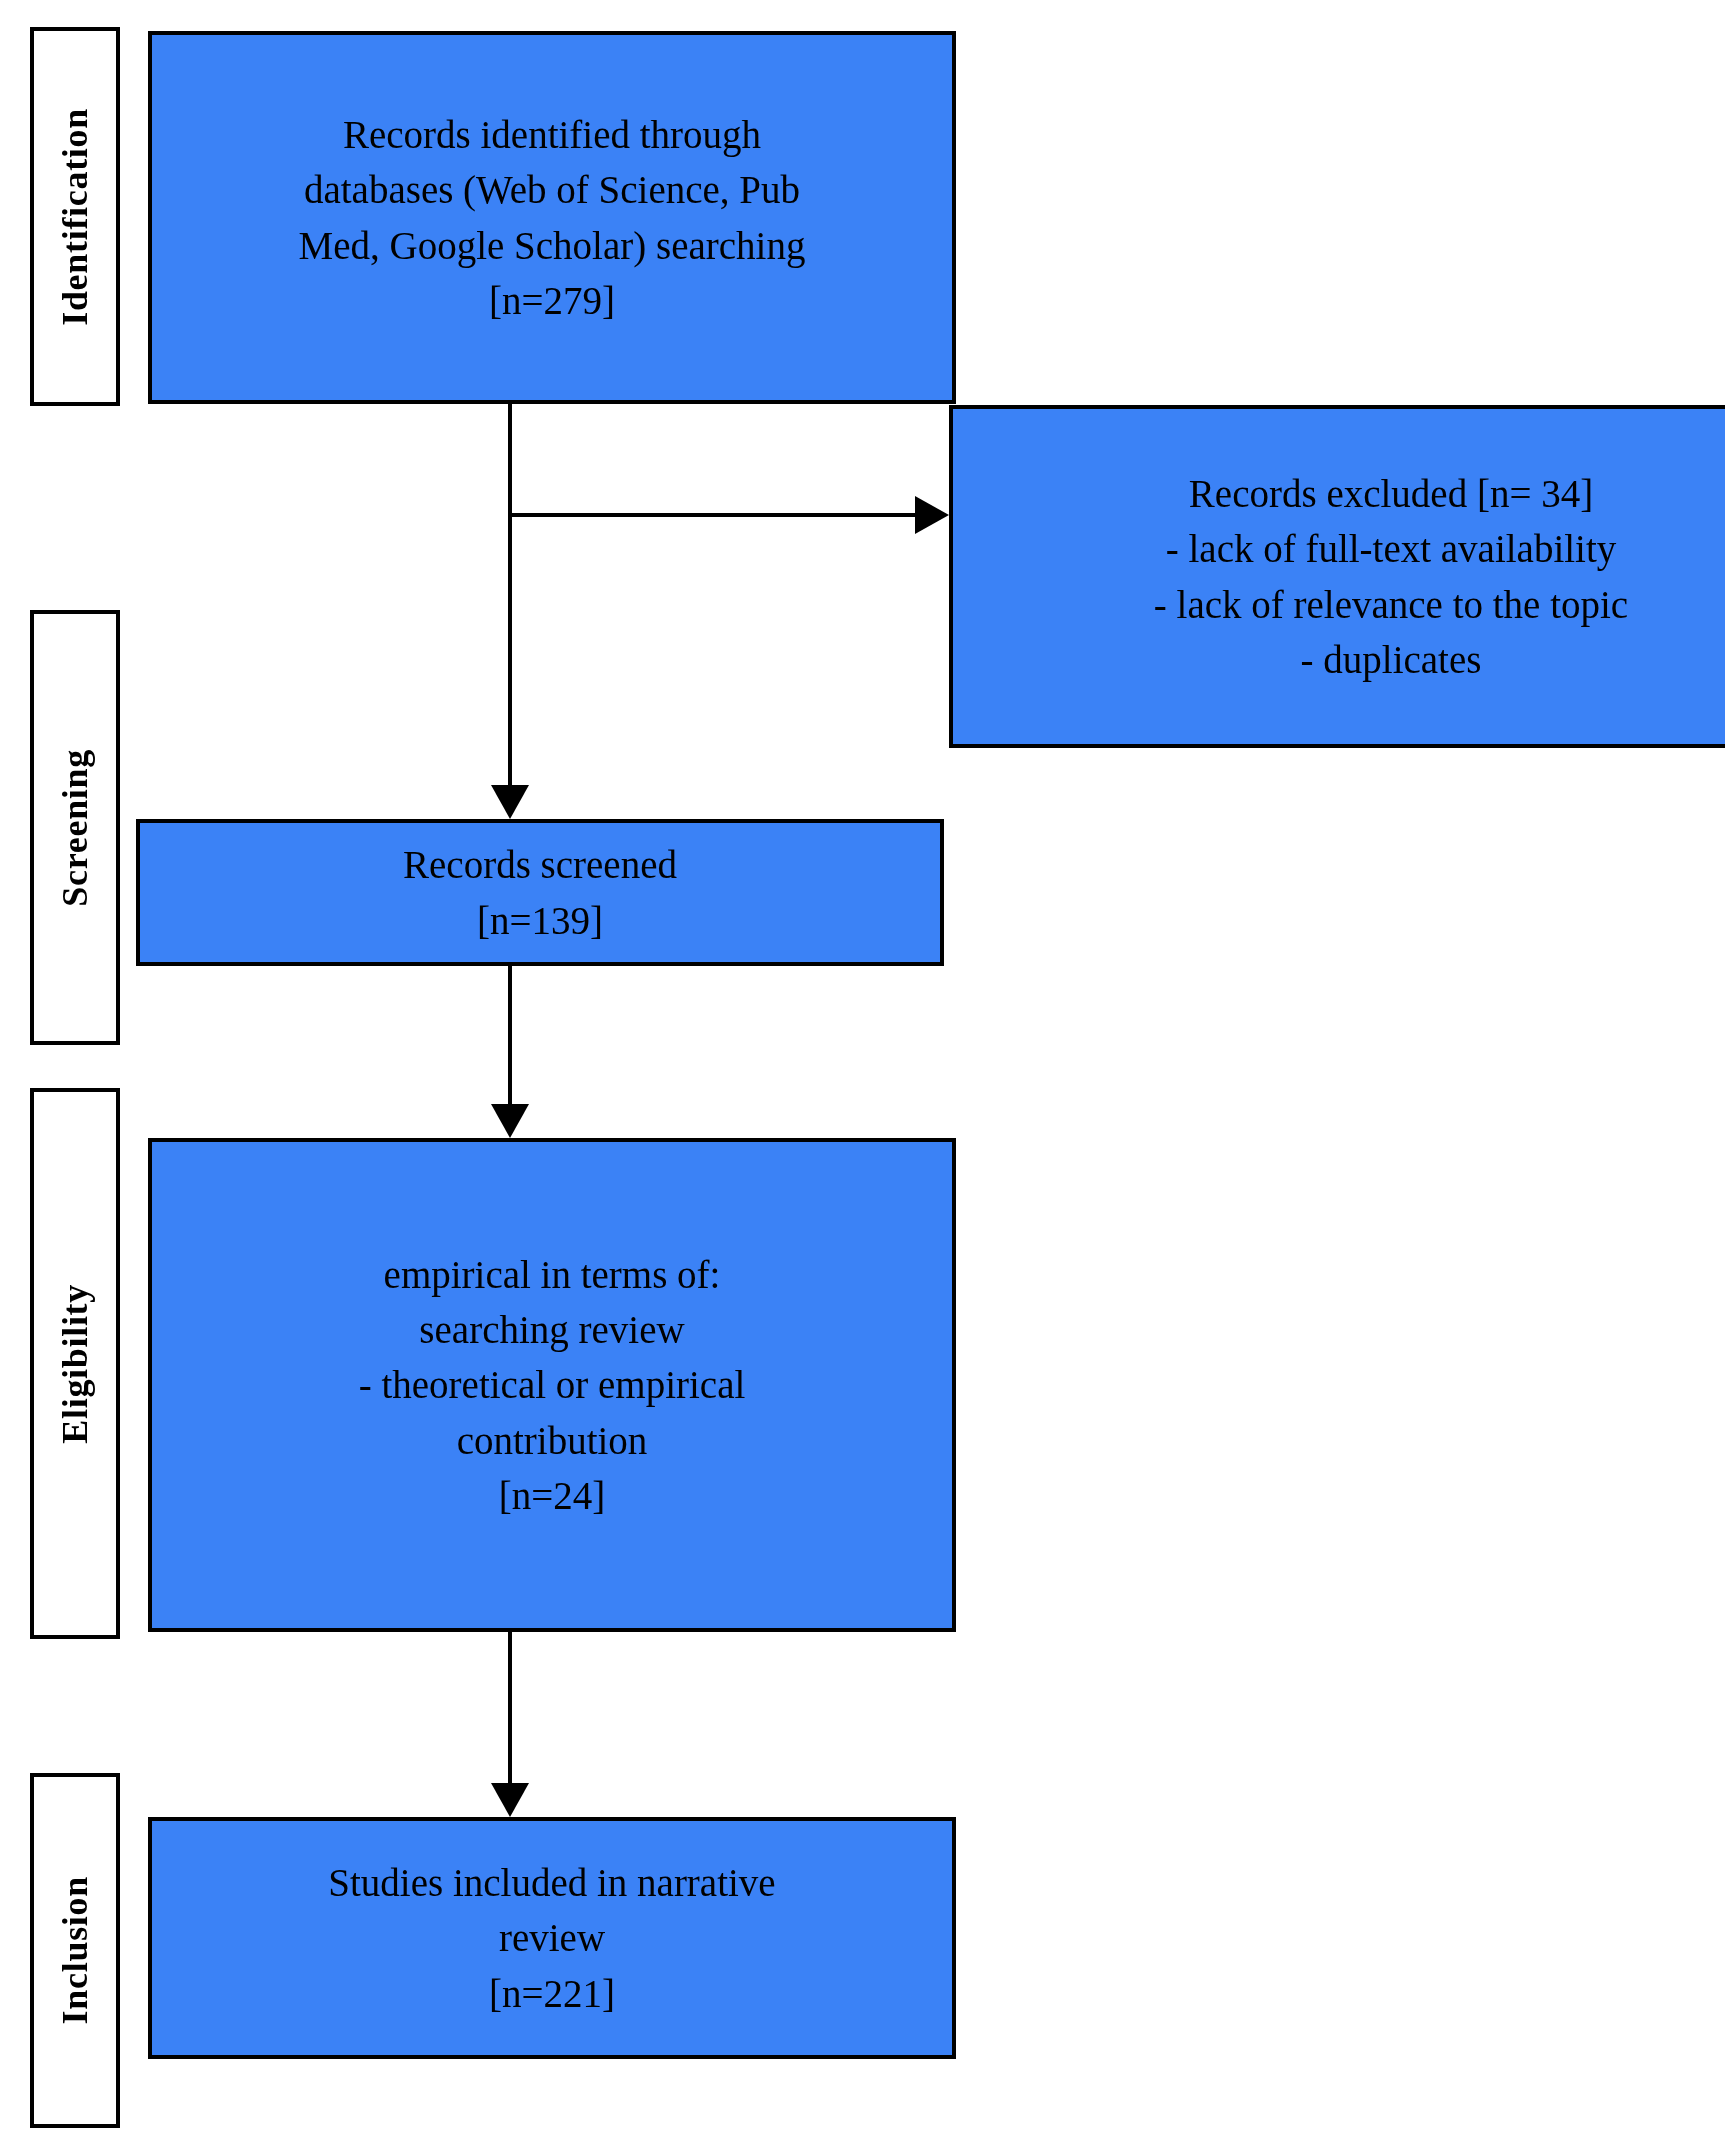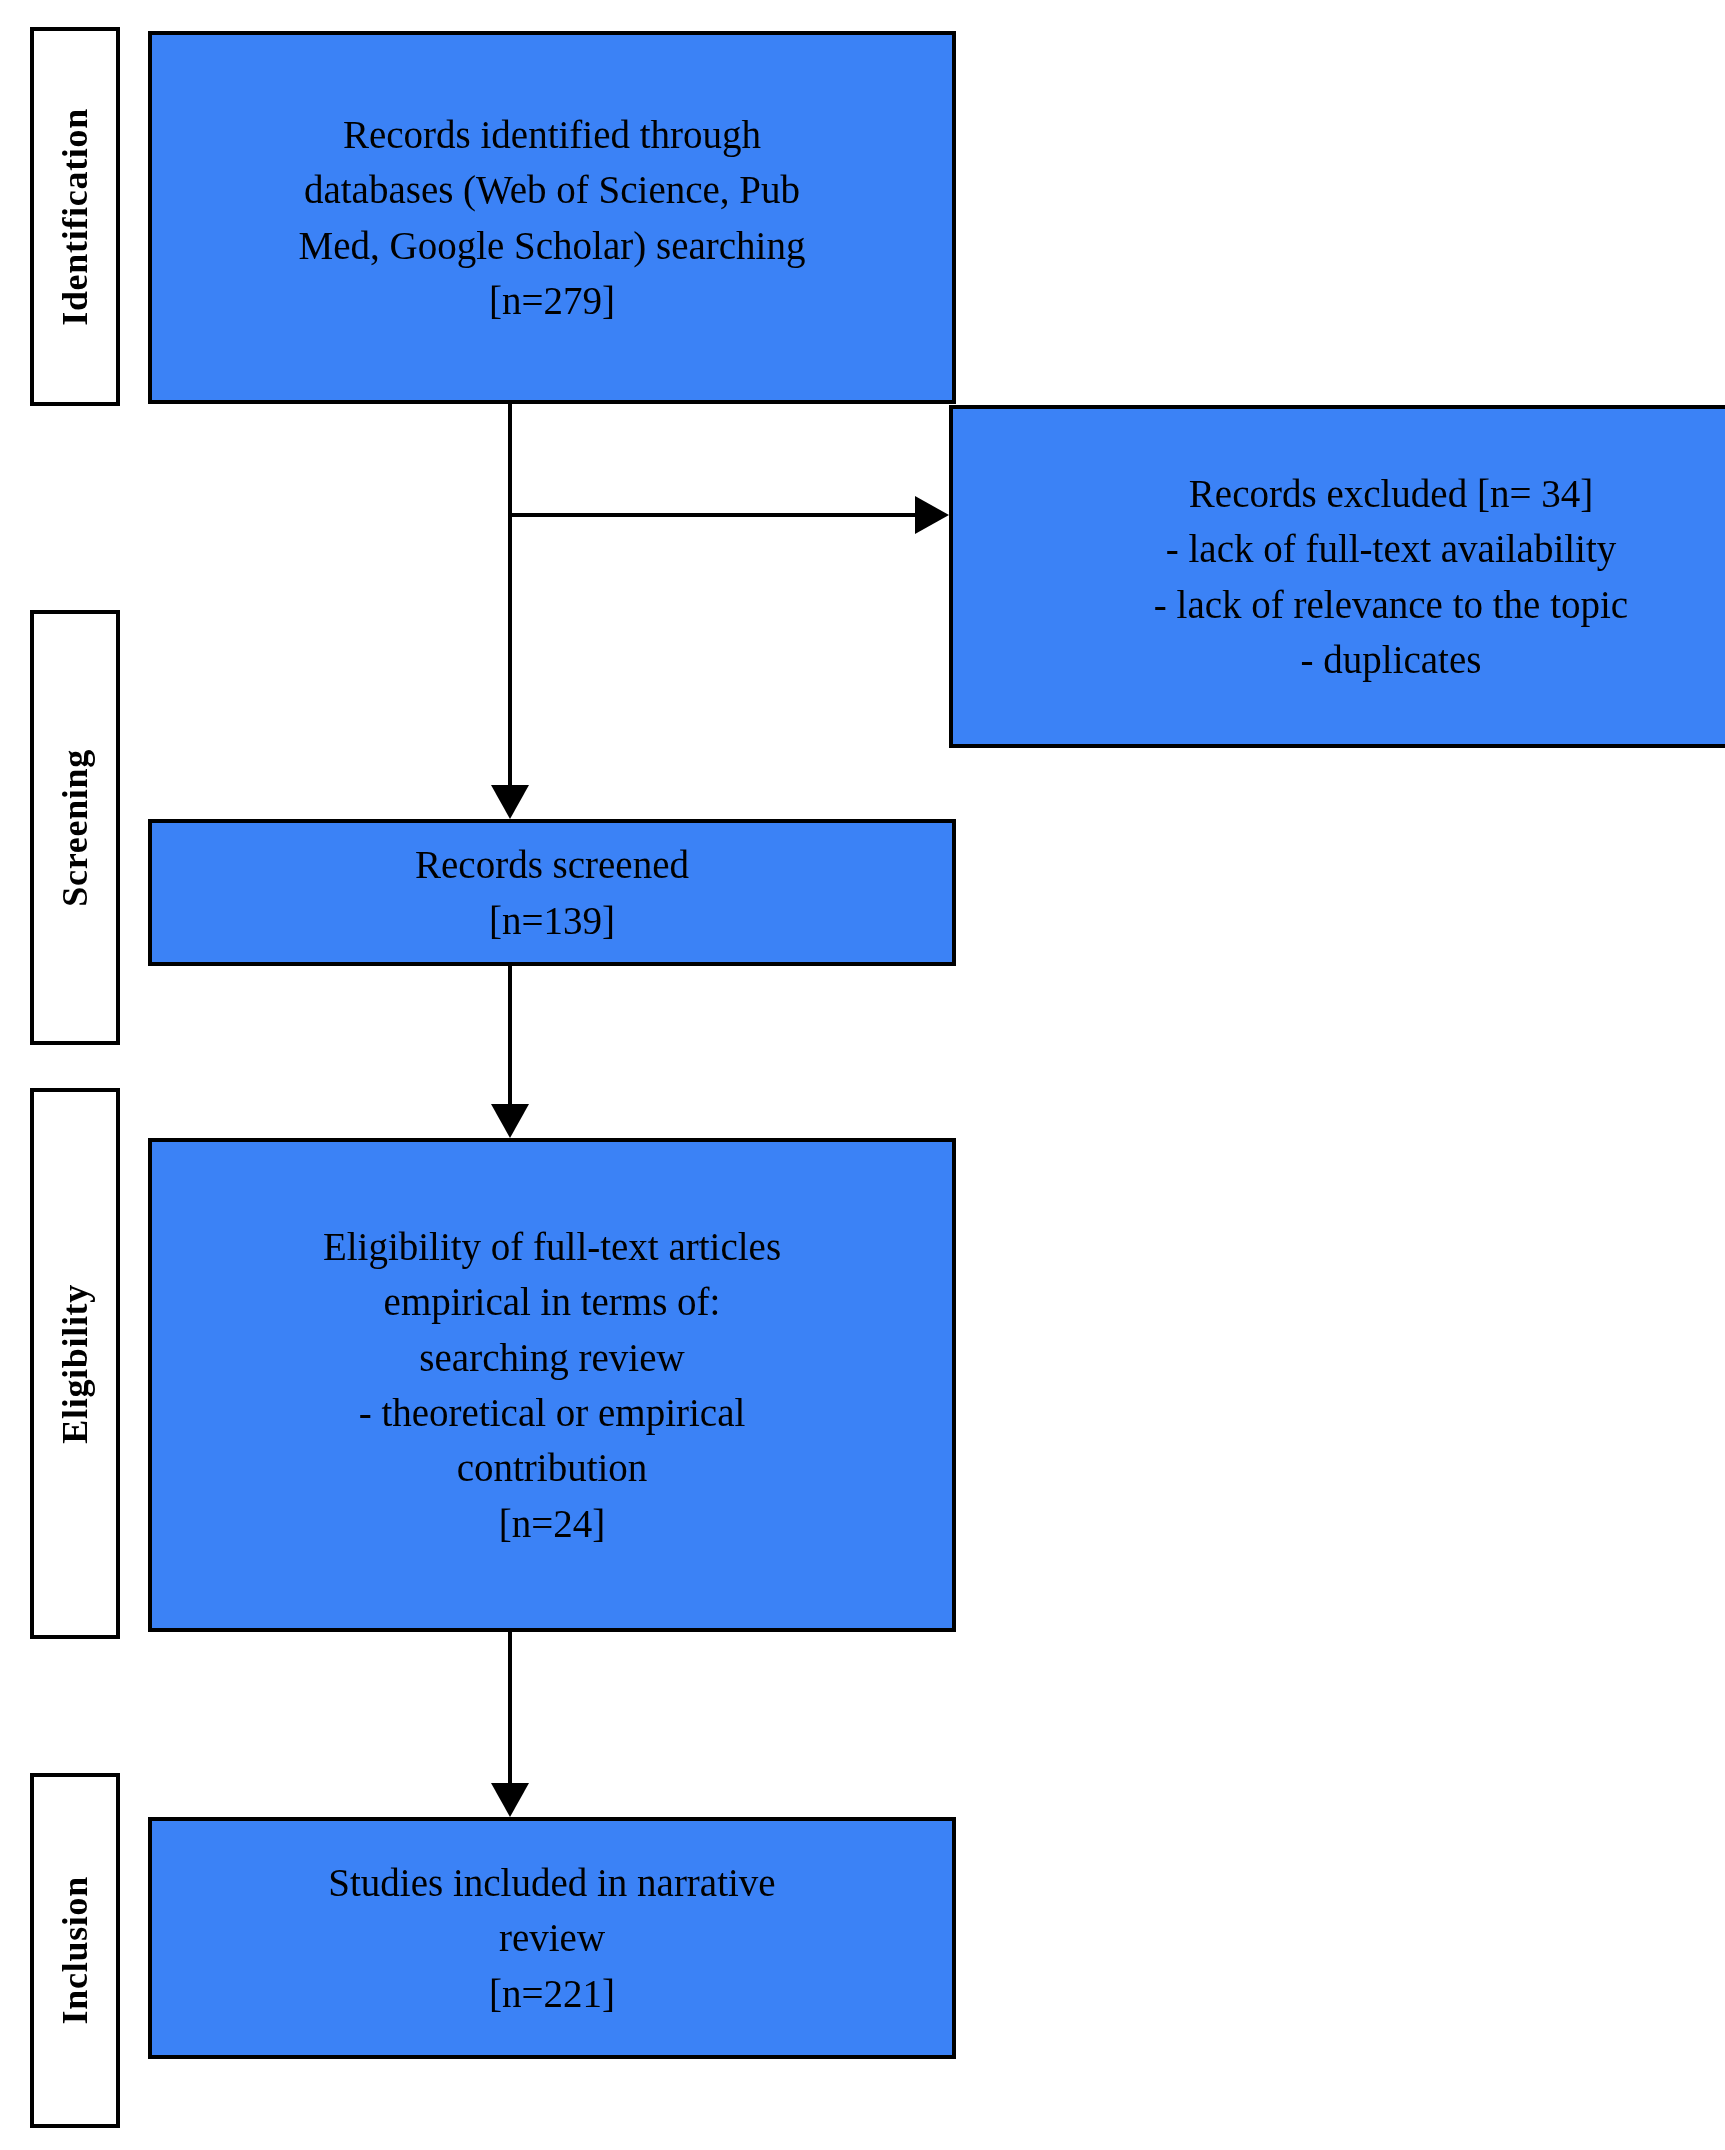--- a/index.html
+++ b/index.html
@@ -115,27 +115,26 @@
     <div class="flow-line">[n=279]</div>
   </div>
 
   <div class="flow-box" style="left:949px; top:405px; width:884px; height:343px;">
     <div class="flow-line">Records excluded [n= 34]</div>
     <div class="flow-line">- lack of full-text availability</div>
     <div class="flow-line">- lack of relevance to the topic</div>
     <div class="flow-line">- duplicates</div>
   </div>
 
-  <div class="flow-box" style="left:148px; top:819px; width:808px; height:147px;text-align:right;">
+  <div class="flow-box" style="left:136px; top:819px; width:808px; height:147px;text-align:right;">
     <div class="flow-line">Records screened</div>
     <div class="flow-line">[n=139]</div>
   </div>
 
   <div class="flow-box" style="left:148px; top:1138px; width:808px; height:494px;">
-    <div class="flow-line">Eligibility of full-text articles</div>
     <div class="flow-line">empirical in terms of:</div>
     <div class="flow-line">searching review</div>
     <div class="flow-line">- theoretical or empirical</div>
     <div class="flow-line">contribution</div>
     <div class="flow-line">[n=24]</div>
   </div>
 
   <div class="flow-box" style="left:148px; top:1817px; width:808px; height:242px;">
     <div class="flow-line">Studies included in narrative</div>
     <div class="flow-line">review</div>

